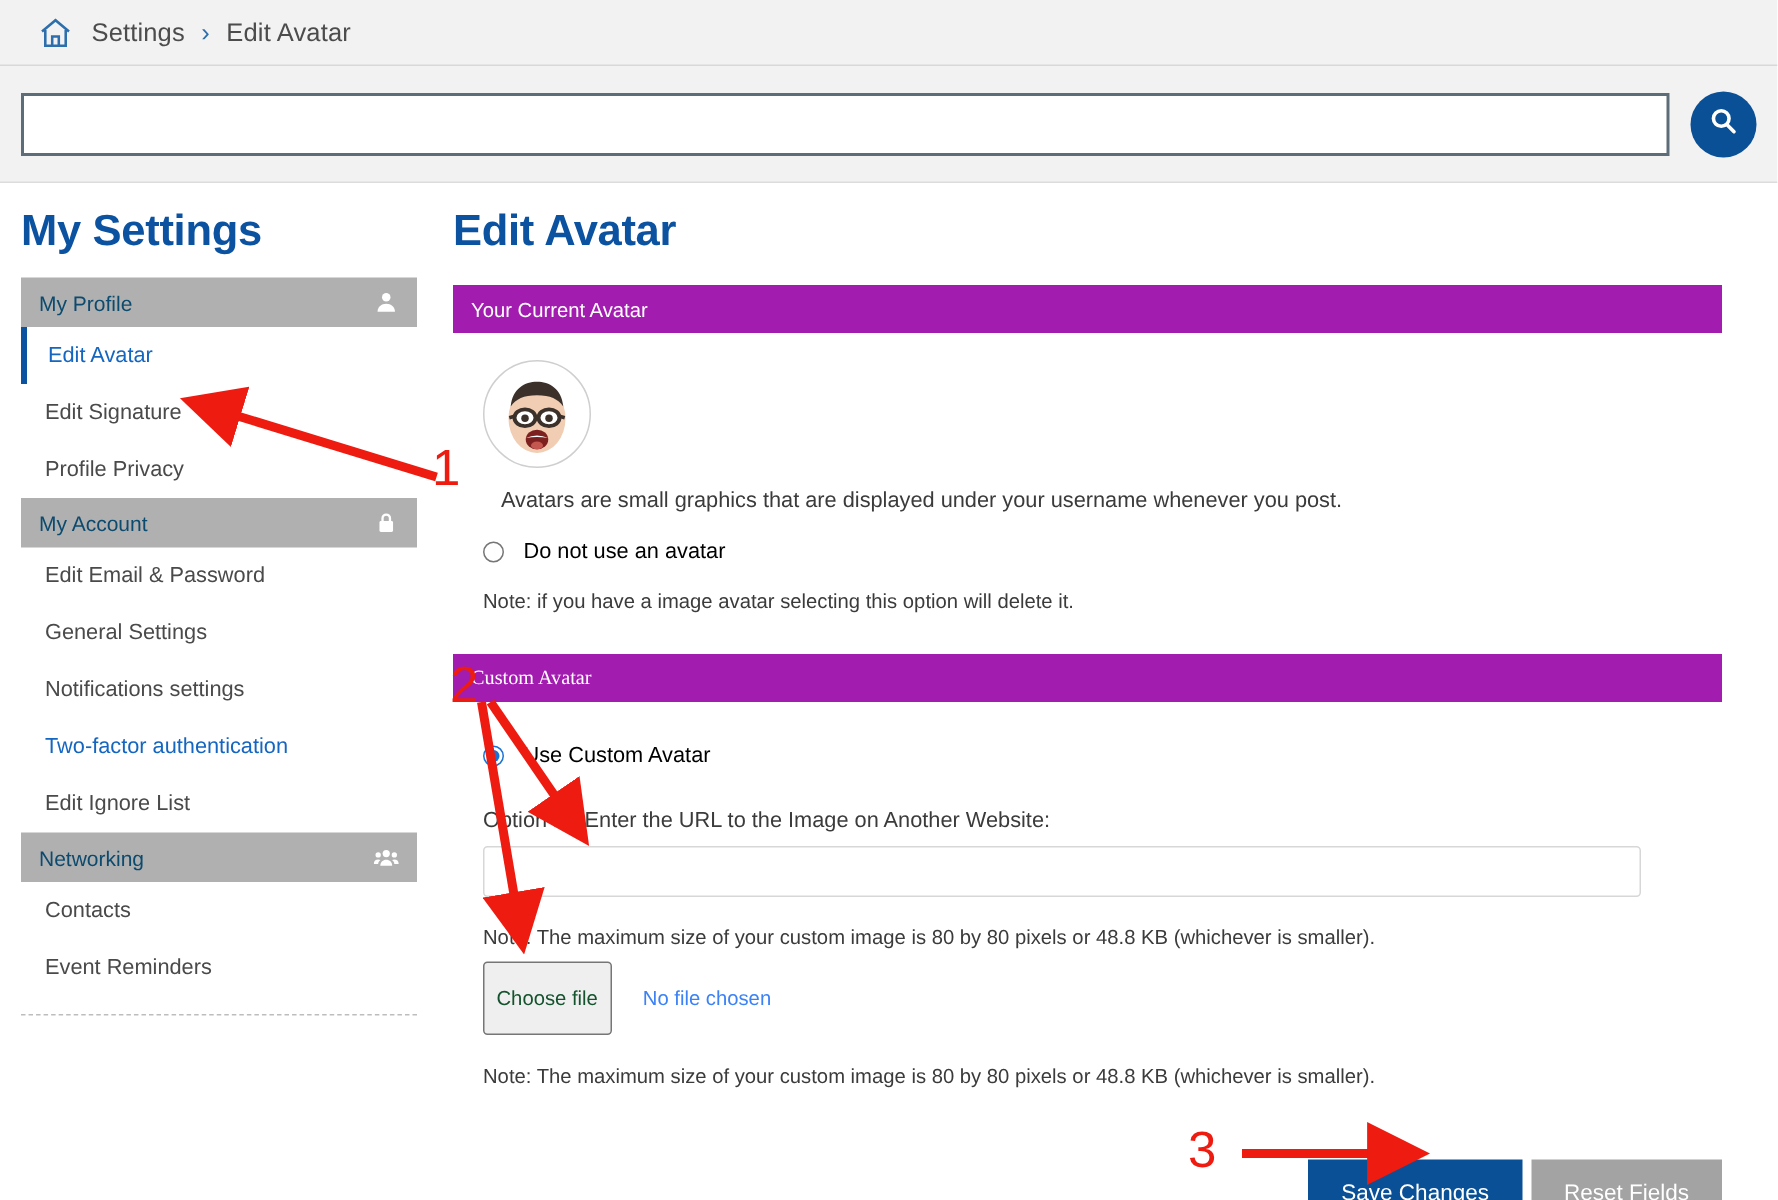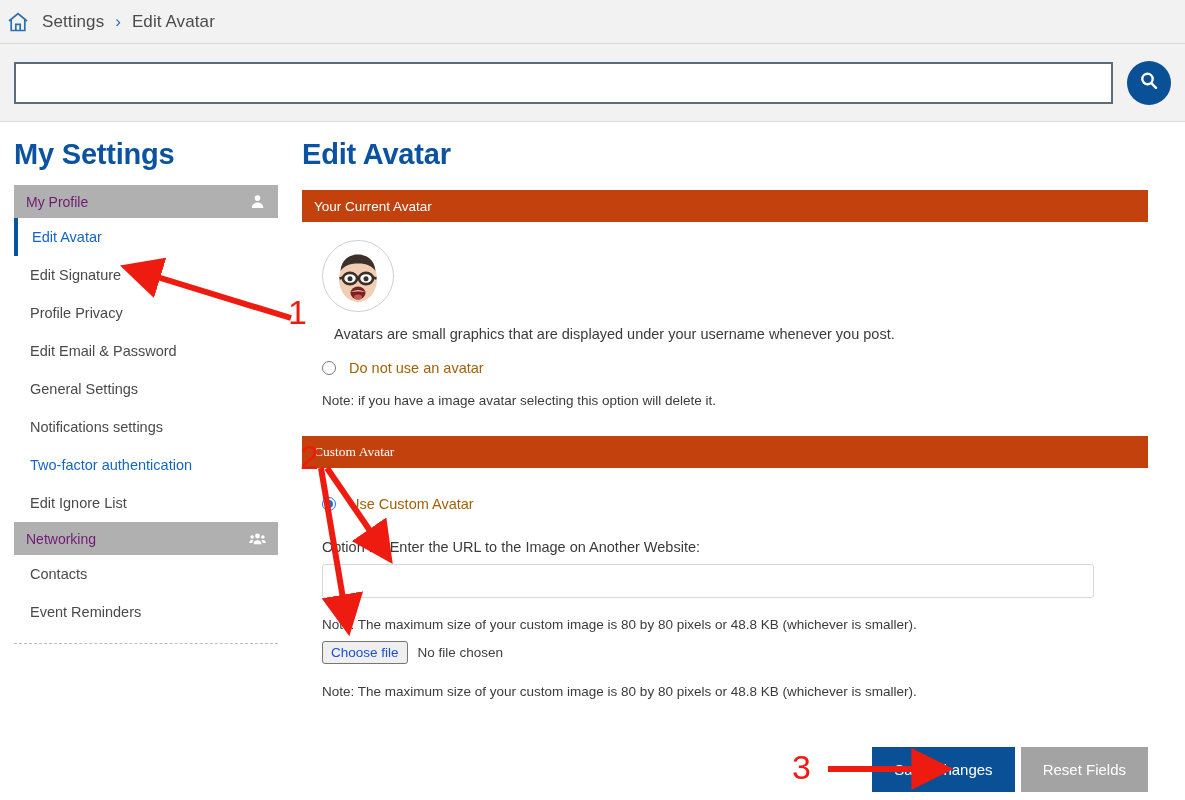--- a/index.html
+++ b/index.html
@@ -15,21 +15,21 @@
     position: relative;
   }
 
   
   .breadcrumb-bar {
     height: 44px;
     background: #f2f2f2;
     border-bottom: 1px solid #d8d8d8;
     display: flex;
     align-items: center;
-    padding-left: 6px;
+    padding-left: 25px;
     box-sizing: border-box;
   }
   .home-icon {
     width: 24px;
     height: 24px;
     margin-right: 12px;
     display: block;
   }
   .crumb {
     font-size: 17px;
@@ -93,21 +93,21 @@
   }
   .sidebar-title {
     font-size: 29px;
     font-weight: bold;
     color: #0b52a1;
     margin: 12px 0 14px 0;
     letter-spacing: -.2px;
   }
   .section-head {
     background: #b0b0b0;
-    color: #701a75;
+    color: #0c4a6e;
     font-size: 14px;
     height: 33px;
     display: flex;
     align-items: center;
     padding: 0 12px;
     justify-content: space-between;
     box-sizing: border-box;
   }
   .section-head .sec-icon {
     width: 17px;
@@ -142,21 +142,21 @@
     box-sizing: border-box;
   }
   .main-title {
     font-size: 29px;
     font-weight: bold;
     color: #0b52a1;
     margin: 12px 0 19px 0;
     letter-spacing: -.2px;
   }
   .panel-head {
-    background: #c2410c;
+    background: #a21caf;
     color: #ffffff;
     font-size: 13.5px;
     height: 32px;
     display: flex;
     align-items: center;
     padding: 0 12px;
     box-sizing: border-box;
   }
   .panel-body {
     padding: 18px 0 0 20px;
@@ -207,21 +207,21 @@
     left: 50%;
     top: 50%;
     width: 8px;
     height: 8px;
     margin: -4px 0 0 -4px;
     border-radius: 50%;
     background: #1a73d4;
   }
   .radio-label {
     font-size: 14.5px;
-    color: #a16207;
+    color: #000000;
     cursor: pointer;
   }
   .field-label {
     font-size: 14.5px;
     color: #3b3b3b;
     margin-top: 27px;
   }
   .url-input {
     display: block;
     width: 772px;
@@ -239,31 +239,31 @@
   .file-row {
     margin-top: 9px;
     display: flex;
     align-items: center;
     font-size: 13.5px;
     color: #333;
   }
   .file-btn {
     font-family: "Liberation Sans", sans-serif;
     font-size: 13.5px;
-    color: #1d4ed8;
+    color: #14532d;
     background: #efefef;
     border: 1px solid #767676;
     border-radius: 3px;
-    padding: 2px 8px;
+    padding: 15px 8px;
     cursor: pointer;
     line-height: 17px;
   }
   .file-name {
-    margin-left: 10px;
-    color: #404040;
+    margin-left: 21px;
+    color: #3b82f6;
   }
 
   
   .btn-row {
     display: flex;
     justify-content: flex-end;
     margin-top: 48px;
     padding-right: 0px;
   }
   .btn {
@@ -334,20 +334,29 @@
         <svg class="sec-icon" viewBox="0 0 24 24" fill="#ffffff">
           <circle cx="12" cy="7.2" r="4"></circle>
           <path d="M3.8 21 C3.8 16.4 7.5 13.4 12 13.4 C16.5 13.4 20.2 16.4 20.2 21 Z"></path>
         </svg>
       </span>
     </div>
     <div class="nav-item active">Edit Avatar</div>
     <div class="nav-item">Edit Signature</div>
     <div class="nav-item">Profile Privacy</div>
 
+    <div class="section-head">
+      <span>My Account</span>
+      <span>
+        <svg class="sec-icon" viewBox="0 0 24 24" fill="#ffffff">
+          <path d="M7.4 10.5 V7.8 A4.6 4.6 0 0 1 16.6 7.8 V10.5 H14.4 V7.8 A2.4 2.4 0 0 0 9.6 7.8 V10.5 Z"></path>
+          <rect x="5.6" y="10.4" width="12.8" height="10.2" rx="1.4"></rect>
+        </svg>
+      </span>
+    </div>
     <div class="nav-item">Edit Email &amp; Password</div>
     <div class="nav-item">General Settings</div>
     <div class="nav-item">Notifications settings</div>
     <div class="nav-item link">Two-factor authentication</div>
     <div class="nav-item">Edit Ignore List</div>
 
     <div class="section-head">
       <span>Networking</span>
       <span>
         <svg class="sec-icon" viewBox="0 0 24 24" fill="#ffffff">

